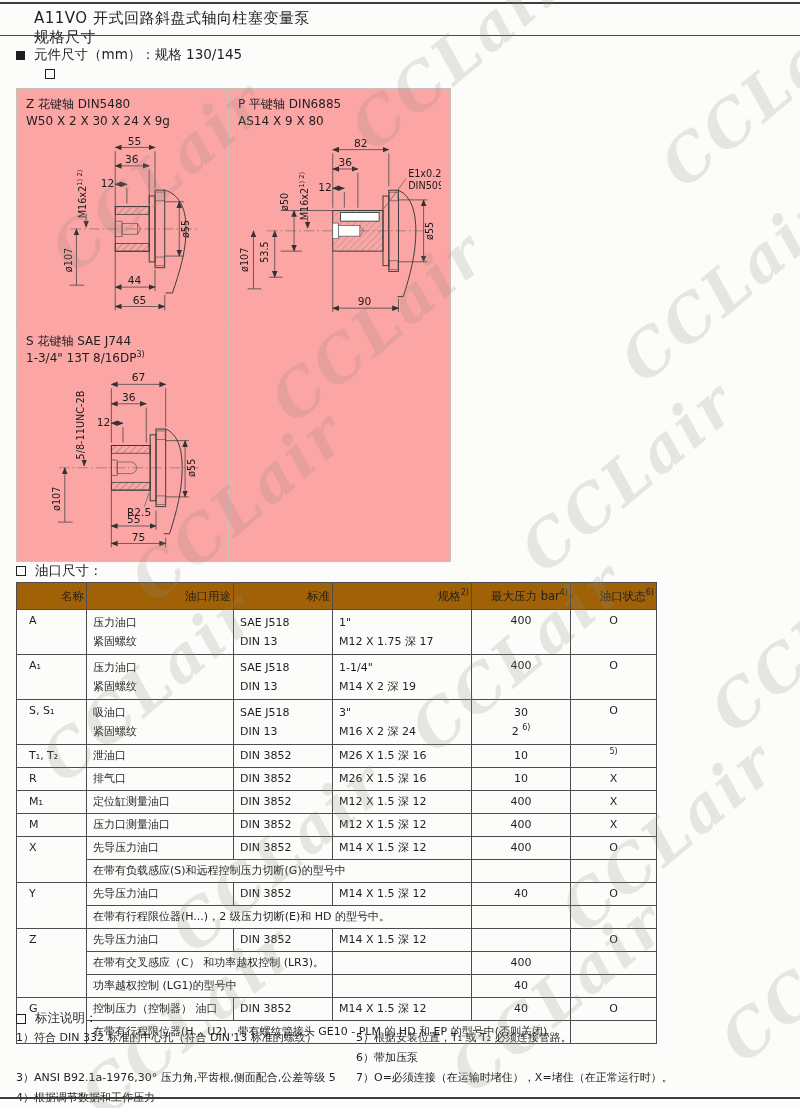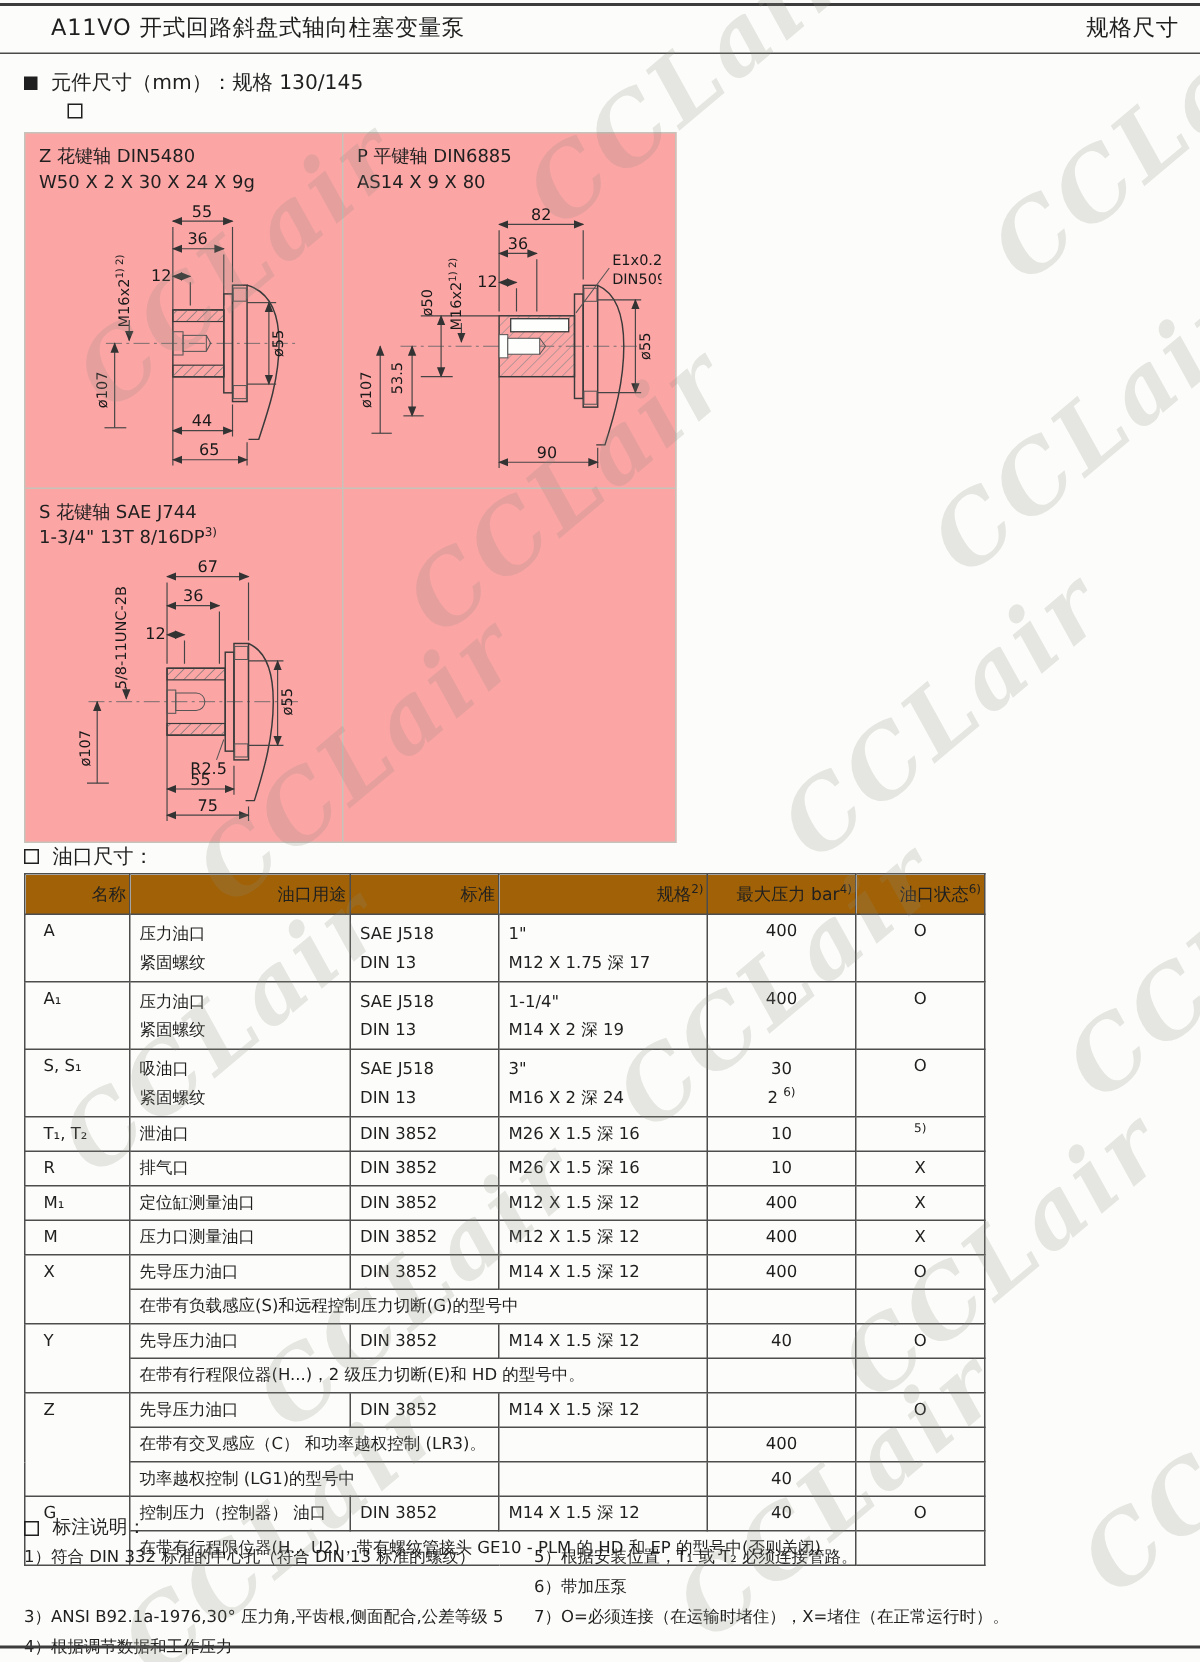--- a/index.html
+++ b/index.html
@@ -8,21 +8,21 @@
     background:#fcfcfa;color:#1f1f1f;
     font-family:"DejaVu Sans","Liberation Sans",sans-serif;
   }
   .abs{position:absolute;}
   
   .rule-top{top:2px;left:0;width:800px;border-top:2px solid #3c3c3c;}
   .rule-head{top:35px;left:0;width:800px;border-top:1px solid #4a4a4a;}
   .rule-bottom{top:1097px;left:0;width:800px;border-top:2px solid #3c3c3c;}
   
   .hdr{top:9px;left:0;width:800px;display:flex;justify-content:space-between;
-       padding:0 14px 0 34px;box-sizing:border-box;font-size:15px;letter-spacing:.5px;}
+       padding:0 14px 0 34px;box-sizing:border-box;font-size:15px;letter-spacing:.5px;flex-direction:column;}
   
   .sect{display:flex;align-items:center;gap:9px;font-size:13.5px;text-align:center;}
   .sq-fill{width:9px;height:9px;background:#1f1f1f;flex:0 0 auto;}
   .sq-open{width:8px;height:8px;border:1.5px solid #1f1f1f;flex:0 0 auto;}
   
   .dgrid{top:88px;left:16px;width:433px;height:472px;border:1px solid #c6c3ba;background:#fca5a5;}
   .dcell{position:absolute;box-sizing:border-box;padding:7px 9px;}
   .dcell.c1{left:0;top:0;width:212px;height:237px;border-right:1px solid #c6c3ba;border-bottom:1px solid #c6c3ba;}
   .dcell.c2{left:212px;top:0;width:221px;height:237px;border-bottom:1px solid #c6c3ba;}
   .dcell.c3{left:0;top:237px;width:212px;height:235px;border-right:1px solid #c6c3ba;}

